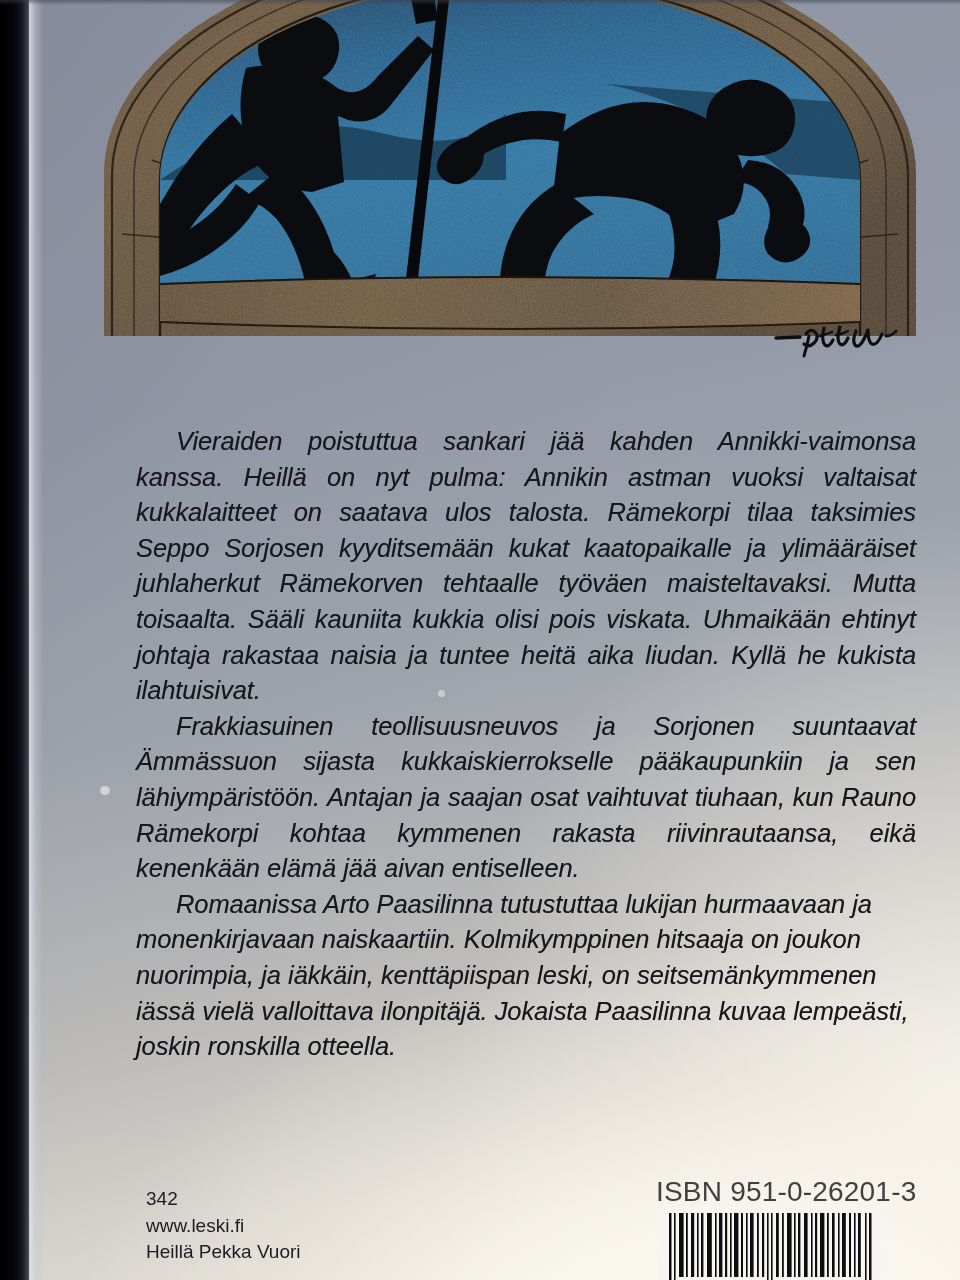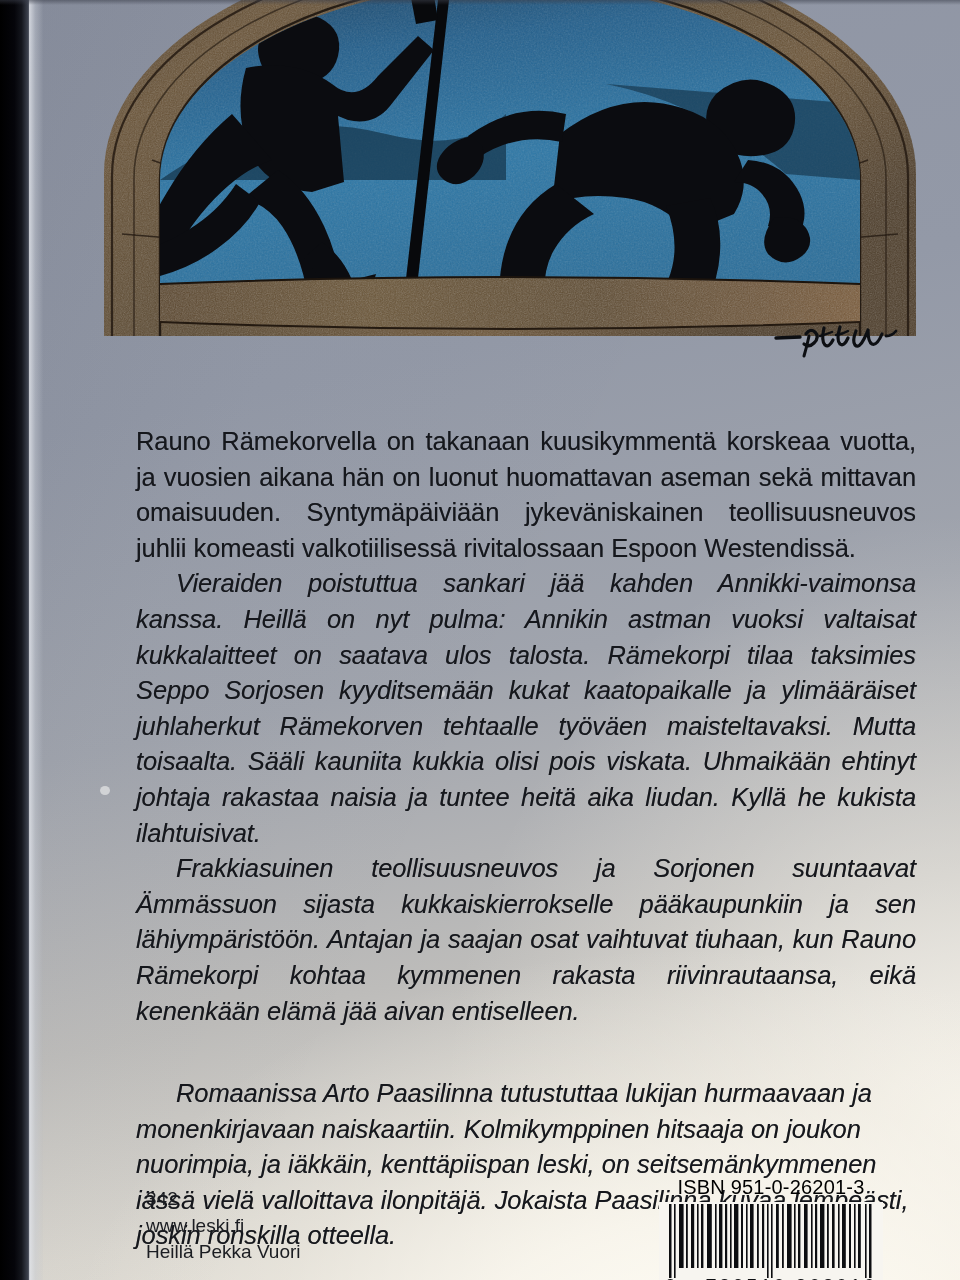--- a/index.html
+++ b/index.html
@@ -91,21 +91,21 @@
     color: #15171c;
     font-family: "Liberation Sans", sans-serif;
     font-size: 25.5px;
     line-height: 35.6px;
     text-align: justify;
     letter-spacing: -0.1px;
     word-spacing: 0.2px;
     text-shadow: 0 0 0.6px rgba(20,22,28,0.45);
   }
   .blurb p.indent { text-indent: 40px; font-style: italic; }
-  .blurb p:last-child { text-align: left; margin-top: 47px; }
+  .blurb p:last-child { text-align: left; }
 
   
   .footer-left {
     position: absolute;
     left: 146px;
     top: 1186px;
     color: #1b1d22;
     font-size: 19px;
     line-height: 26.5px;
     font-family: "Liberation Sans", sans-serif;
@@ -113,22 +113,22 @@
   .footer-left div { white-space: nowrap; }
 
   .isbn-block {
     position: absolute;
     left: 656px;
     top: 1176px;
     width: 230px;
     text-align: center;
   }
   .isbn-text {
-    color: #000000;
-    font-size: 20px;
+    color: #404040;
+    font-size: 28px;
     letter-spacing: 0.2px;
     font-family: "Liberation Sans", sans-serif;
     white-space: nowrap;
   }
   .barcode-wrap {
     position: relative;
     margin-top: 3px;
     width: 216px;
     margin-left: auto;
     margin-right: auto;
@@ -309,21 +309,20 @@
   </div>
 
   <div class="spine-shadow"></div>
   <div class="spine-highlight"></div>
   <div class="top-edge"></div>
 
   <div class="blemish" style="left:100px; top:786px; width:10px; height:9px;"></div>
   <div class="blemish" style="left:438px; top:690px; width:7px; height:7px; background:rgba(250,250,248,0.45);"></div>
 
   <div class="blurb">
-    <p>Rauno Rämekorvella on takanaan kuusikymmentä korskeaa vuotta, ja vuosien aikana hän on luonut huomattavan aseman sekä mittavan omaisuuden. Syntymäpäiviään jykeväniskainen teollisuusneuvos juhlii komeasti valkotiilisessä rivitalossaan Espoon Westendissä.</p>
     <p class="indent">Vieraiden poistuttua sankari jää kahden Annikki-vaimonsa kanssa. Heillä on nyt pulma: Annikin astman vuoksi valtaisat kukkalaitteet on saatava ulos talosta. Rämekorpi tilaa taksimies Seppo Sorjosen kyyditsemään kukat kaatopaikalle ja ylimääräiset juhlaherkut Rämekorven tehtaalle työväen maisteltavaksi. Mutta toisaalta. Sääli kauniita kukkia olisi pois viskata. Uhmaikään ehtinyt johtaja rakastaa naisia ja tuntee heitä aika liudan. Kyllä he kukista ilahtuisivat.</p>
     <p class="indent">Frakkiasuinen teollisuusneuvos ja Sorjonen suuntaavat Ämmässuon sijasta kukkaiskierrokselle pääkaupunkiin ja sen lähiympäristöön. Antajan ja saajan osat vaihtuvat tiuhaan, kun Rauno Rämekorpi kohtaa kymmenen rakasta riivinrautaansa, eikä kenenkään elämä jää aivan entiselleen.</p>
     <p class="indent">Romaanissa Arto Paasilinna tutustuttaa lukijan hurmaavaan ja monenkirjavaan naiskaartiin. Kolmikymppinen hitsaaja on joukon nuorimpia, ja iäkkäin, kenttäpiispan leski, on seitsemänkymmenen iässä vielä valloittava ilonpitäjä. Jokaista Paasilinna kuvaa lempeästi, joskin ronskilla otteella.</p>
   </div>
 
   <div class="footer-left">
     <div>342</div>
     <div>www.leski.fi</div>
     <div>Heillä Pekka Vuori</div>
   </div>

